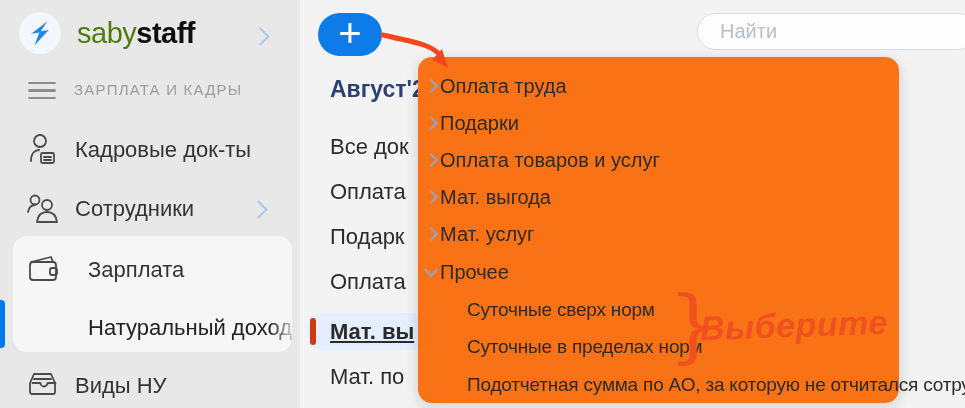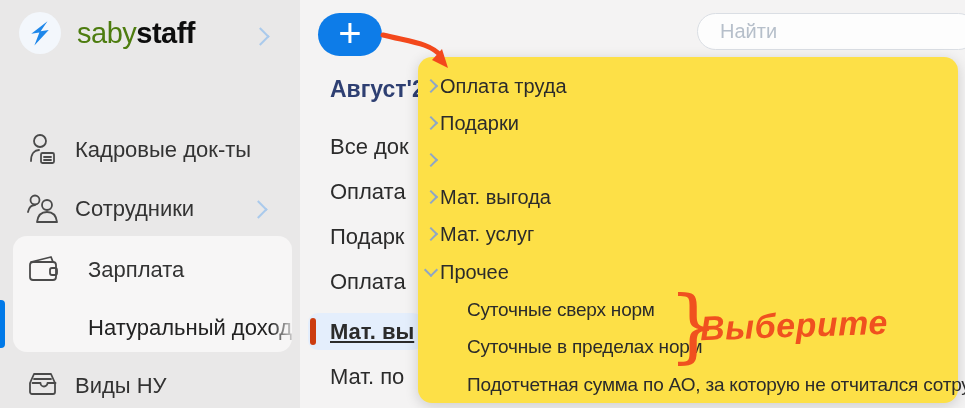--- a/index.html
+++ b/index.html
@@ -49,21 +49,21 @@
     font-family:"Liberation Sans",sans-serif;color:#333;outline:none;}
   .search-wrap input::placeholder{color:#b6bfca;}
   .heading{position:absolute;left:30px;top:76px;font-size:23px;font-weight:700;
     color:var(--navy,#2e3f72);white-space:nowrap;}
   .m-row{position:absolute;left:8px;width:115px;height:37px;display:flex;align-items:center;
     padding-left:22px;box-sizing:border-box;font-size:22px;color:#2b2b2b;white-space:nowrap;cursor:pointer;}
   .m-row.selected{background:var(--selected-bg,#e4eefc);border-radius:10px;font-weight:700;}
   .sel-marker{position:absolute;left:2px;top:5px;width:6px;height:27px;
     background:var(--marker,#cc3c10);border-radius:3px;}
   
-  .dropdown{position:absolute;left:418px;top:57px;width:540px;height:346px;background:#fde047;
+  .dropdown{position:absolute;left:418px;top:57px;width:481px;height:346px;background:#f97316;
     border-radius:14px;box-shadow:0 3px 14px rgba(0,0,0,0.16);z-index:5;}
   .dd-item{position:absolute;left:0;width:540px;height:37px;cursor:pointer;}
   .dd-item .dd-chev{position:absolute;left:8px;top:14px;width:8px;height:8px;
     border-top:2px solid #8fa6c6;border-right:2px solid #8fa6c6;transform:rotate(45deg);}
   .dd-item .dd-chev.down{transform:rotate(135deg);top:12px;}
   .dd-item .dd-label{position:absolute;left:22px;top:50%;transform:translateY(-50%);
     font-size:20px;color:#2b2b2b;white-space:nowrap;}
   .dd-sub{position:absolute;left:8px;width:540px;height:37px;cursor:pointer;padding-left:26px;}
   .dd-sub .dd-label{position:absolute;left:41px;top:50%;transform:translateY(-50%);
     font-size:19px;color:#2b2b2b;white-space:nowrap;letter-spacing:-0.2px;}
@@ -86,20 +86,28 @@
       <svg width="30" height="30" viewBox="0 0 48 48">
         <path d="M36 5 L10 25 L23 23 L15 44 L38 19 L25 21 Z" fill="#1e87ea"></path>
       </svg>
     </div>
     <div class="brand">
       <span class="saby">saby</span><span class="staff">staff</span>
     </div>
     <span class="chev brand-chev"></span>
   </div>
 
+  <div class="section-row">
+    <div class="burger">
+        <div></div>
+        <div></div>
+        <div></div>
+      </div>
+    <div class="section-label">ЗАРПЛАТА И КАДРЫ</div>
+  </div>
 
   <div class="nav-item" style="top:128px;">
     <svg class="icon nav-icon" width="32" height="34" viewBox="0 0 32 34">
       <circle cx="14" cy="8" r="6"></circle>
       <path d="M5 28 C5 20 9 17 13 17"></path>
       <rect x="15" y="20" width="13" height="10" rx="1.5"></rect>
       <path d="M18 24 h7 M18 27 h7"></path>
     </svg>
     <span class="nav-label">Кадровые док-ты</span>
   </div>
@@ -177,20 +185,21 @@
   <div class="dd-item" style="top:10px;">
     <span class="dd-chev"></span>
     <span class="dd-label">Оплата труда</span>
   </div>
   <div class="dd-item" style="top:47px;">
     <span class="dd-chev"></span>
     <span class="dd-label">Подарки</span>
   </div>
   <div class="dd-item" style="top:84px;">
     <span class="dd-chev"></span>
+    <span class="dd-label">Оплата товаров и услуг</span>
   </div>
   <div class="dd-item" style="top:121px;padding-left:48px;">
     <span class="dd-chev"></span>
     <span class="dd-label">Мат. выгода</span>
   </div>
   <div class="dd-item" style="top:158px;">
     <span class="dd-chev"></span>
     <span class="dd-label">Мат. услуг</span>
   </div>
   <div class="dd-item" style="top:196px;">

